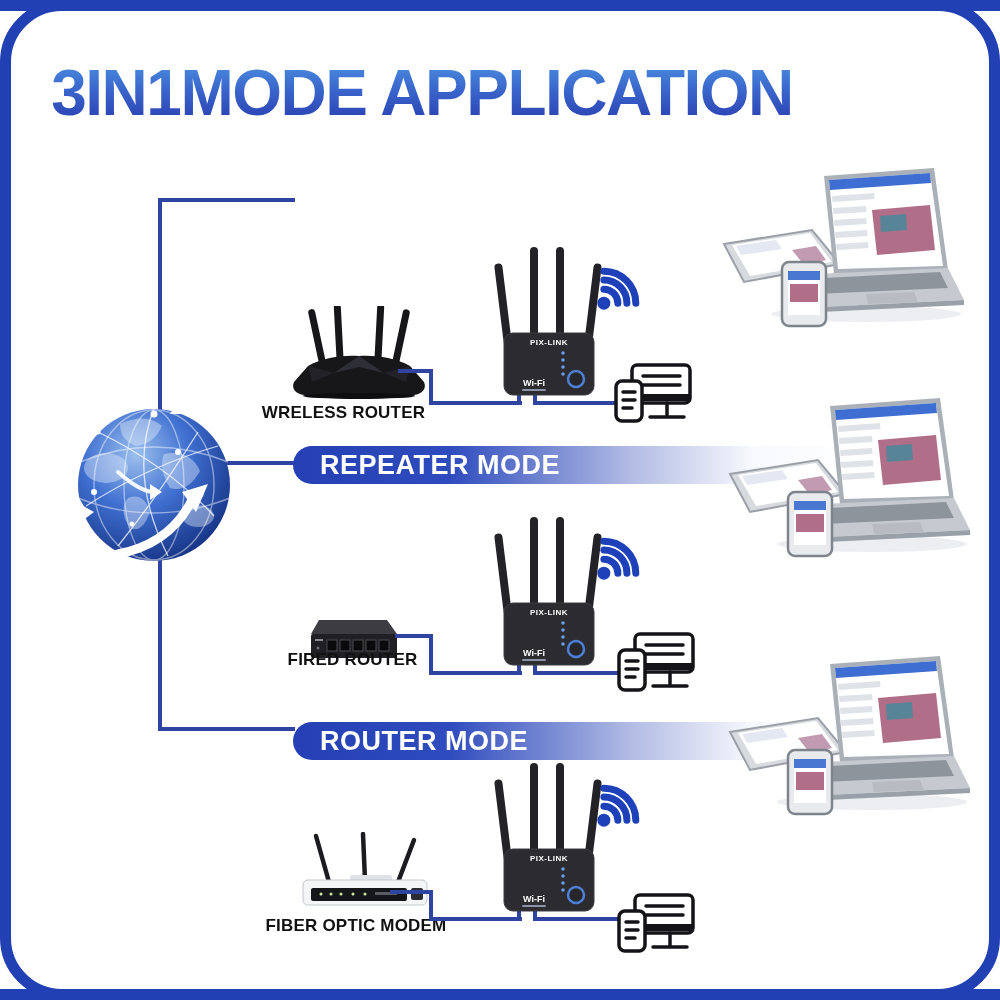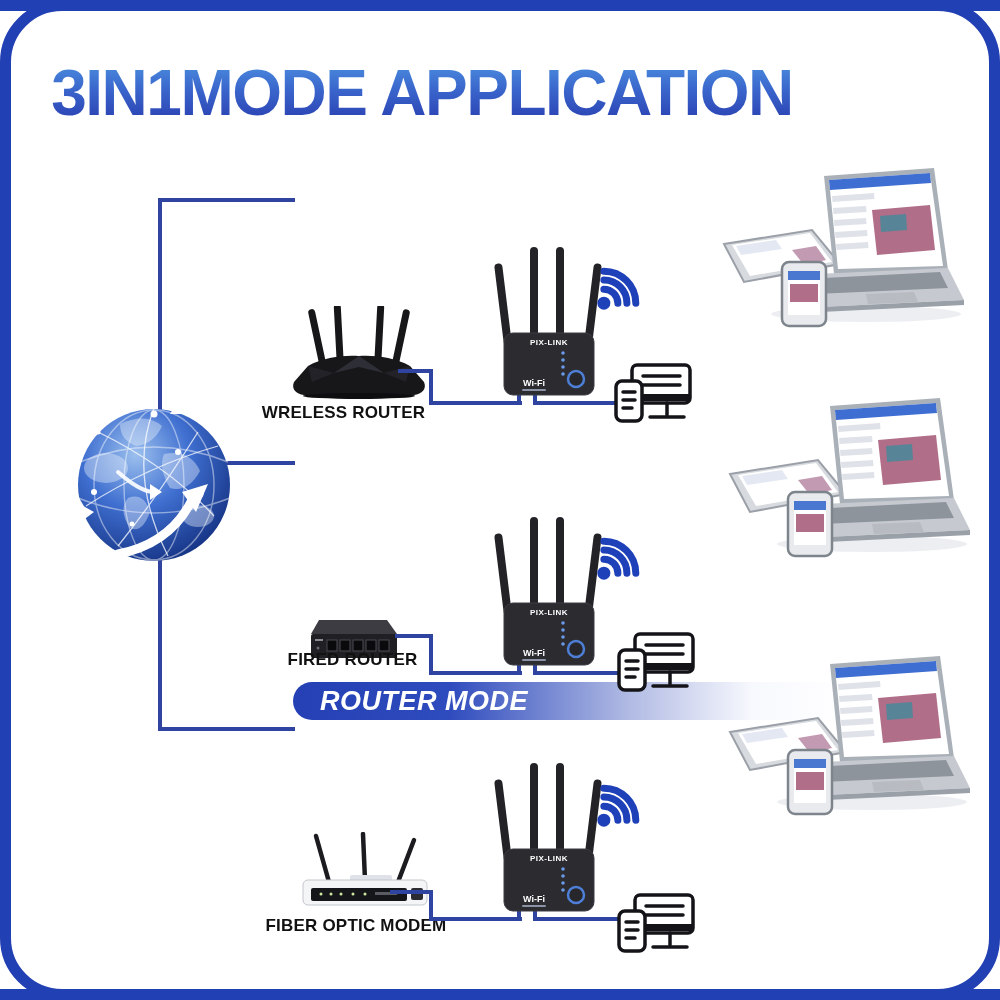--- a/index.html
+++ b/index.html
@@ -20,21 +20,21 @@
 
   
   .wire{position:absolute;background:#2e44a0;}
 
   
   .pill{position:absolute;left:293px;width:560px;height:38px;border-radius:20px;
         background:linear-gradient(90deg,#2440b4 0%,#2f4cbe 28%,rgba(112,130,205,.55) 60%,
                    rgba(228,233,250,.28) 82%,rgba(255,255,255,0) 100%);
         color:#fff;font-weight:bold;font-size:27px;line-height:39px;padding-left:27px;
         box-sizing:border-box;letter-spacing:.5px;}
-  .pill-ap{top:181px;} .pill-rep{top:446px;} .pill-rtr{top:682px;font-style:italic;}
+  .pill-ap{top:181px;} .pill-rep{top:446px;} .pill-rtr{top:722px;}
 
   
   .devlabel{position:absolute;font-size:17px;font-weight:bold;color:#111;text-align:center;letter-spacing:.2px;}
 
   
   .abs{position:absolute;}
 </style>
 </head>
 <body>
 
@@ -44,20 +44,21 @@
   <div class="frame-bottom"></div>
   <div class="frame-border"></div>
 
   <div class="title">3IN1MODE APPLICATION</div>
 
   <div class="wire" style="left:158px;top:198px;width:4px;height:533px;"></div>
   <div class="wire" style="left:158px;top:198px;width:137px;height:3.5px;"></div>
   <div class="wire" style="left:158px;top:461px;width:137px;height:3.5px;"></div>
   <div class="wire" style="left:158px;top:727px;width:137px;height:3.5px;"></div>
 
+  <div class="pill pill-rep">REPEATER MODE</div>
   <div class="pill pill-rtr">ROUTER MODE</div>
 
   <svg class="abs" style="left:58px;top:396px;" width="196" height="180" viewBox="0 0 196 180">
     <defs>
       <radialGradient id="gg" cx="38%" cy="30%" r="78%">
         <stop offset="0%" stop-color="#9cc0ee"></stop>
           <stop offset="45%" stop-color="#3f6fd0"></stop>
         <stop offset="100%" stop-color="#122e7e"></stop>
       </radialGradient>
     </defs>

